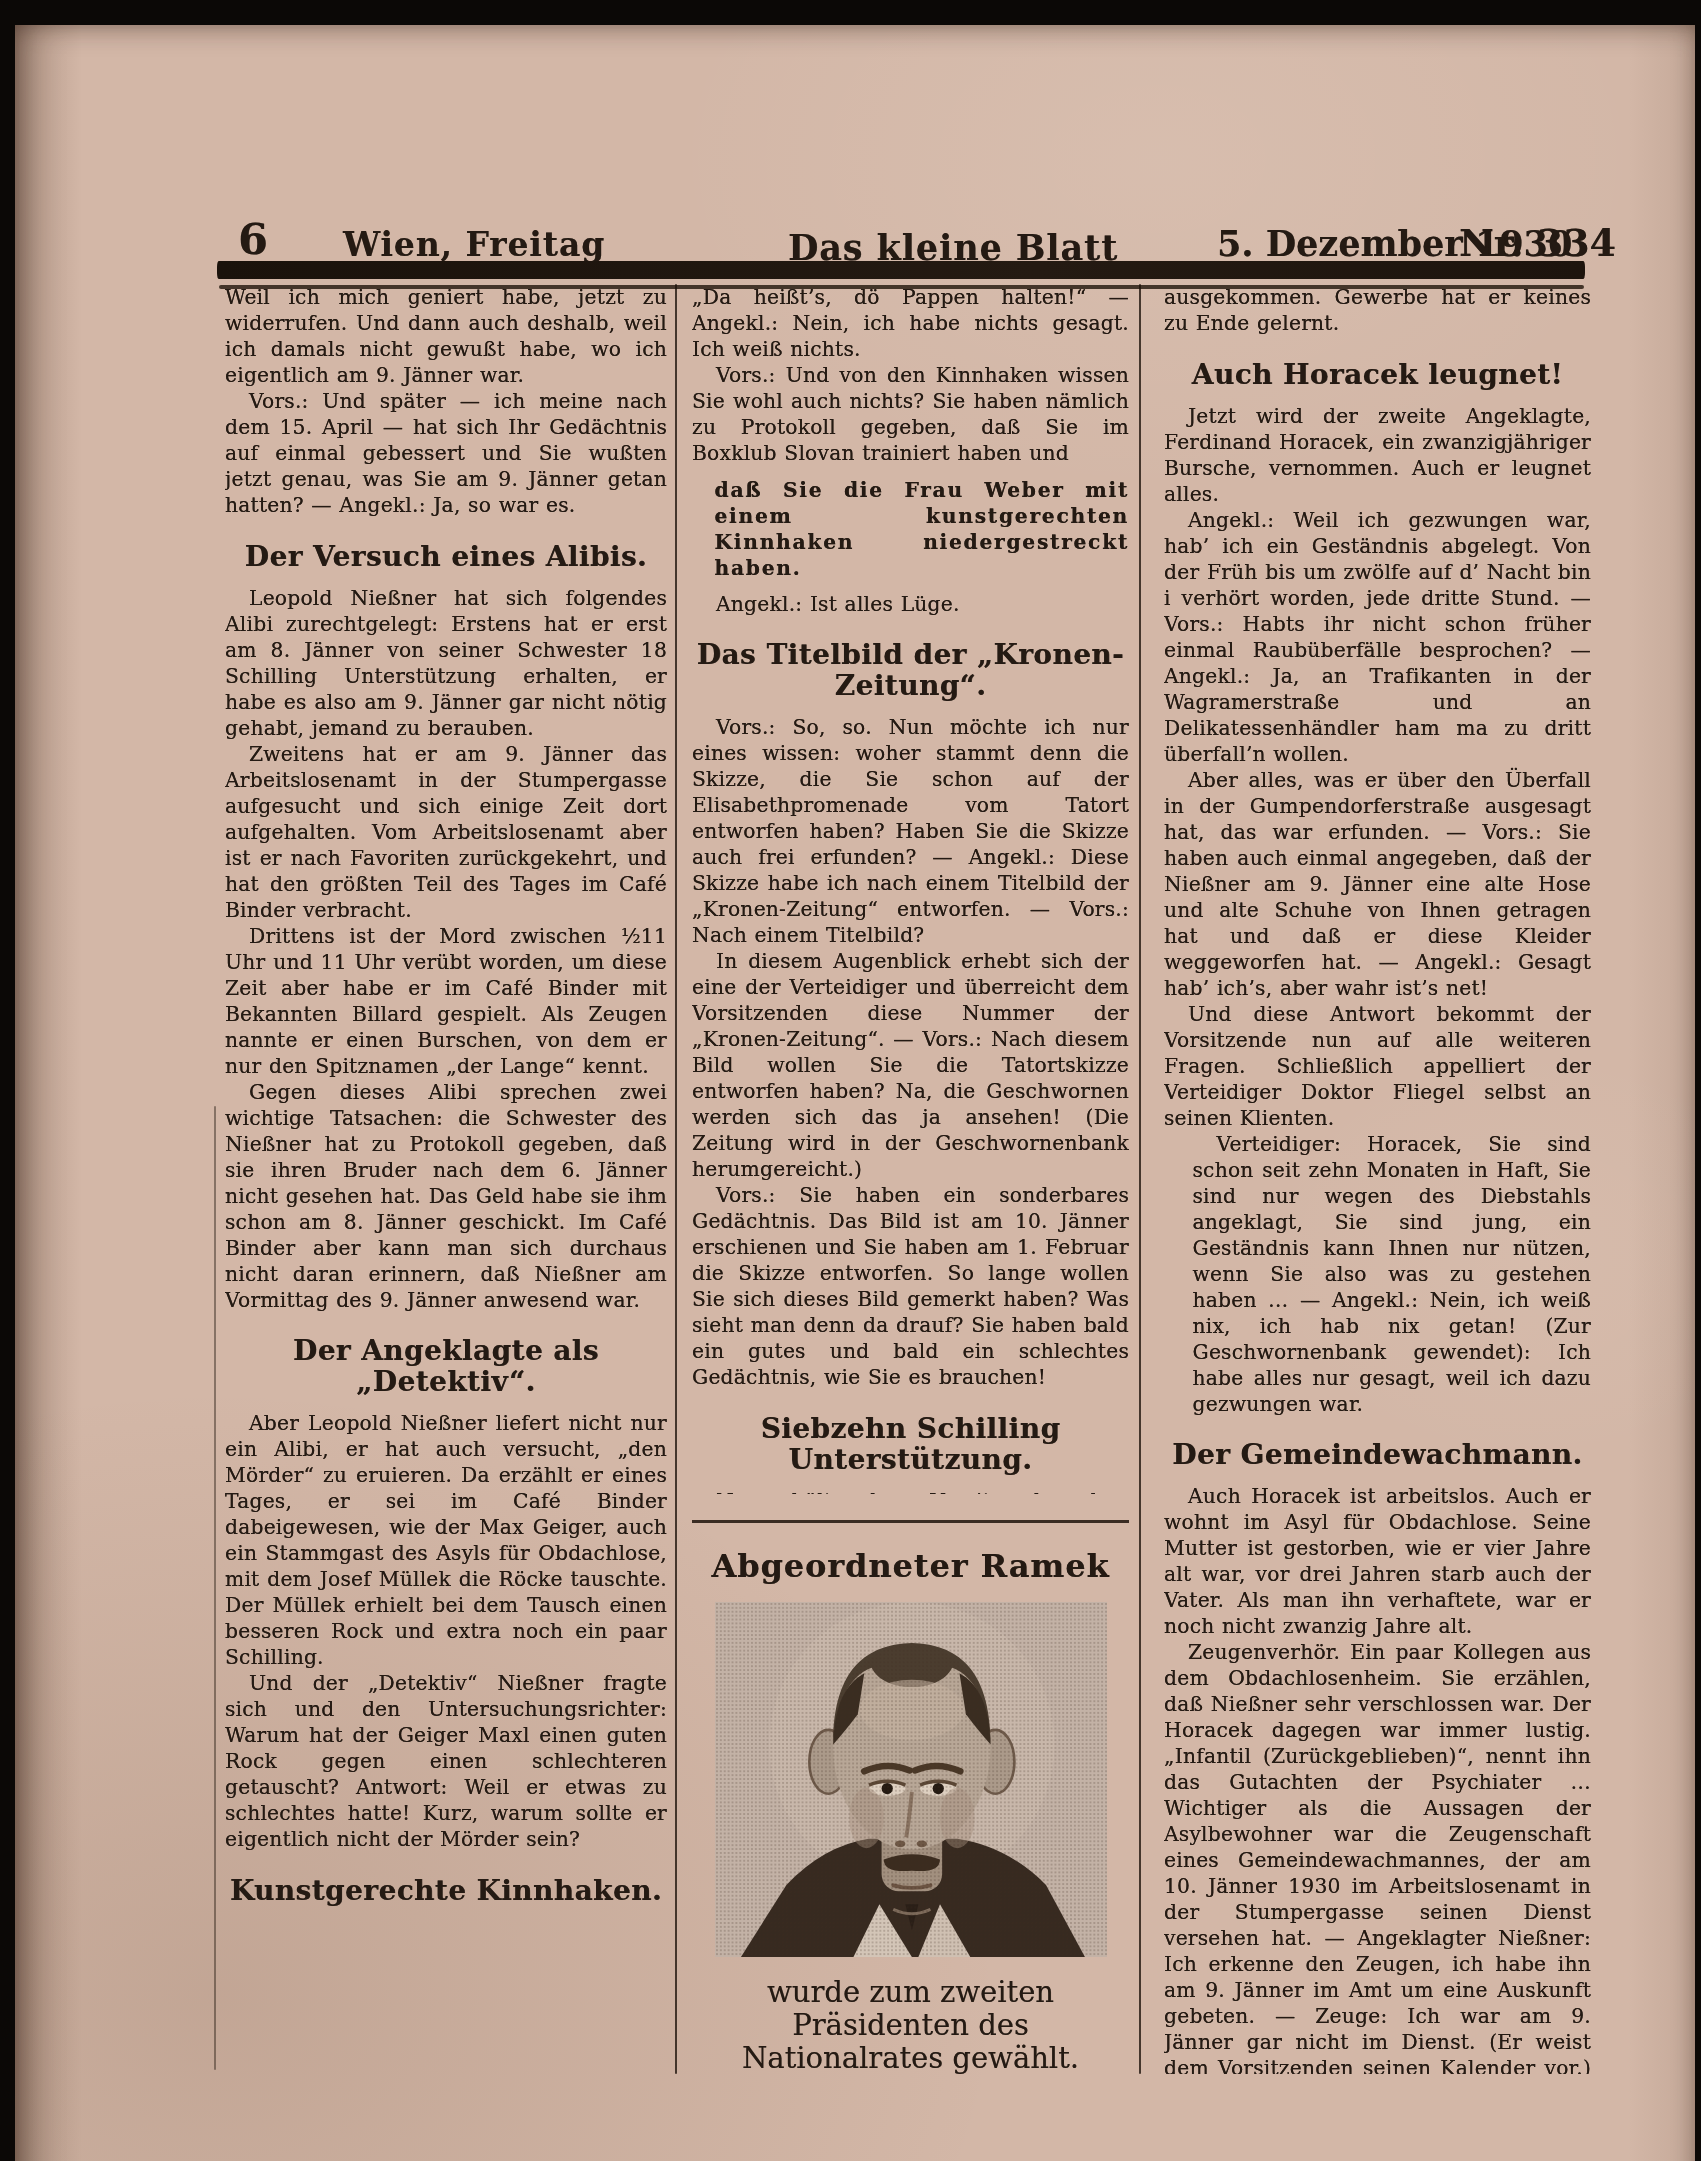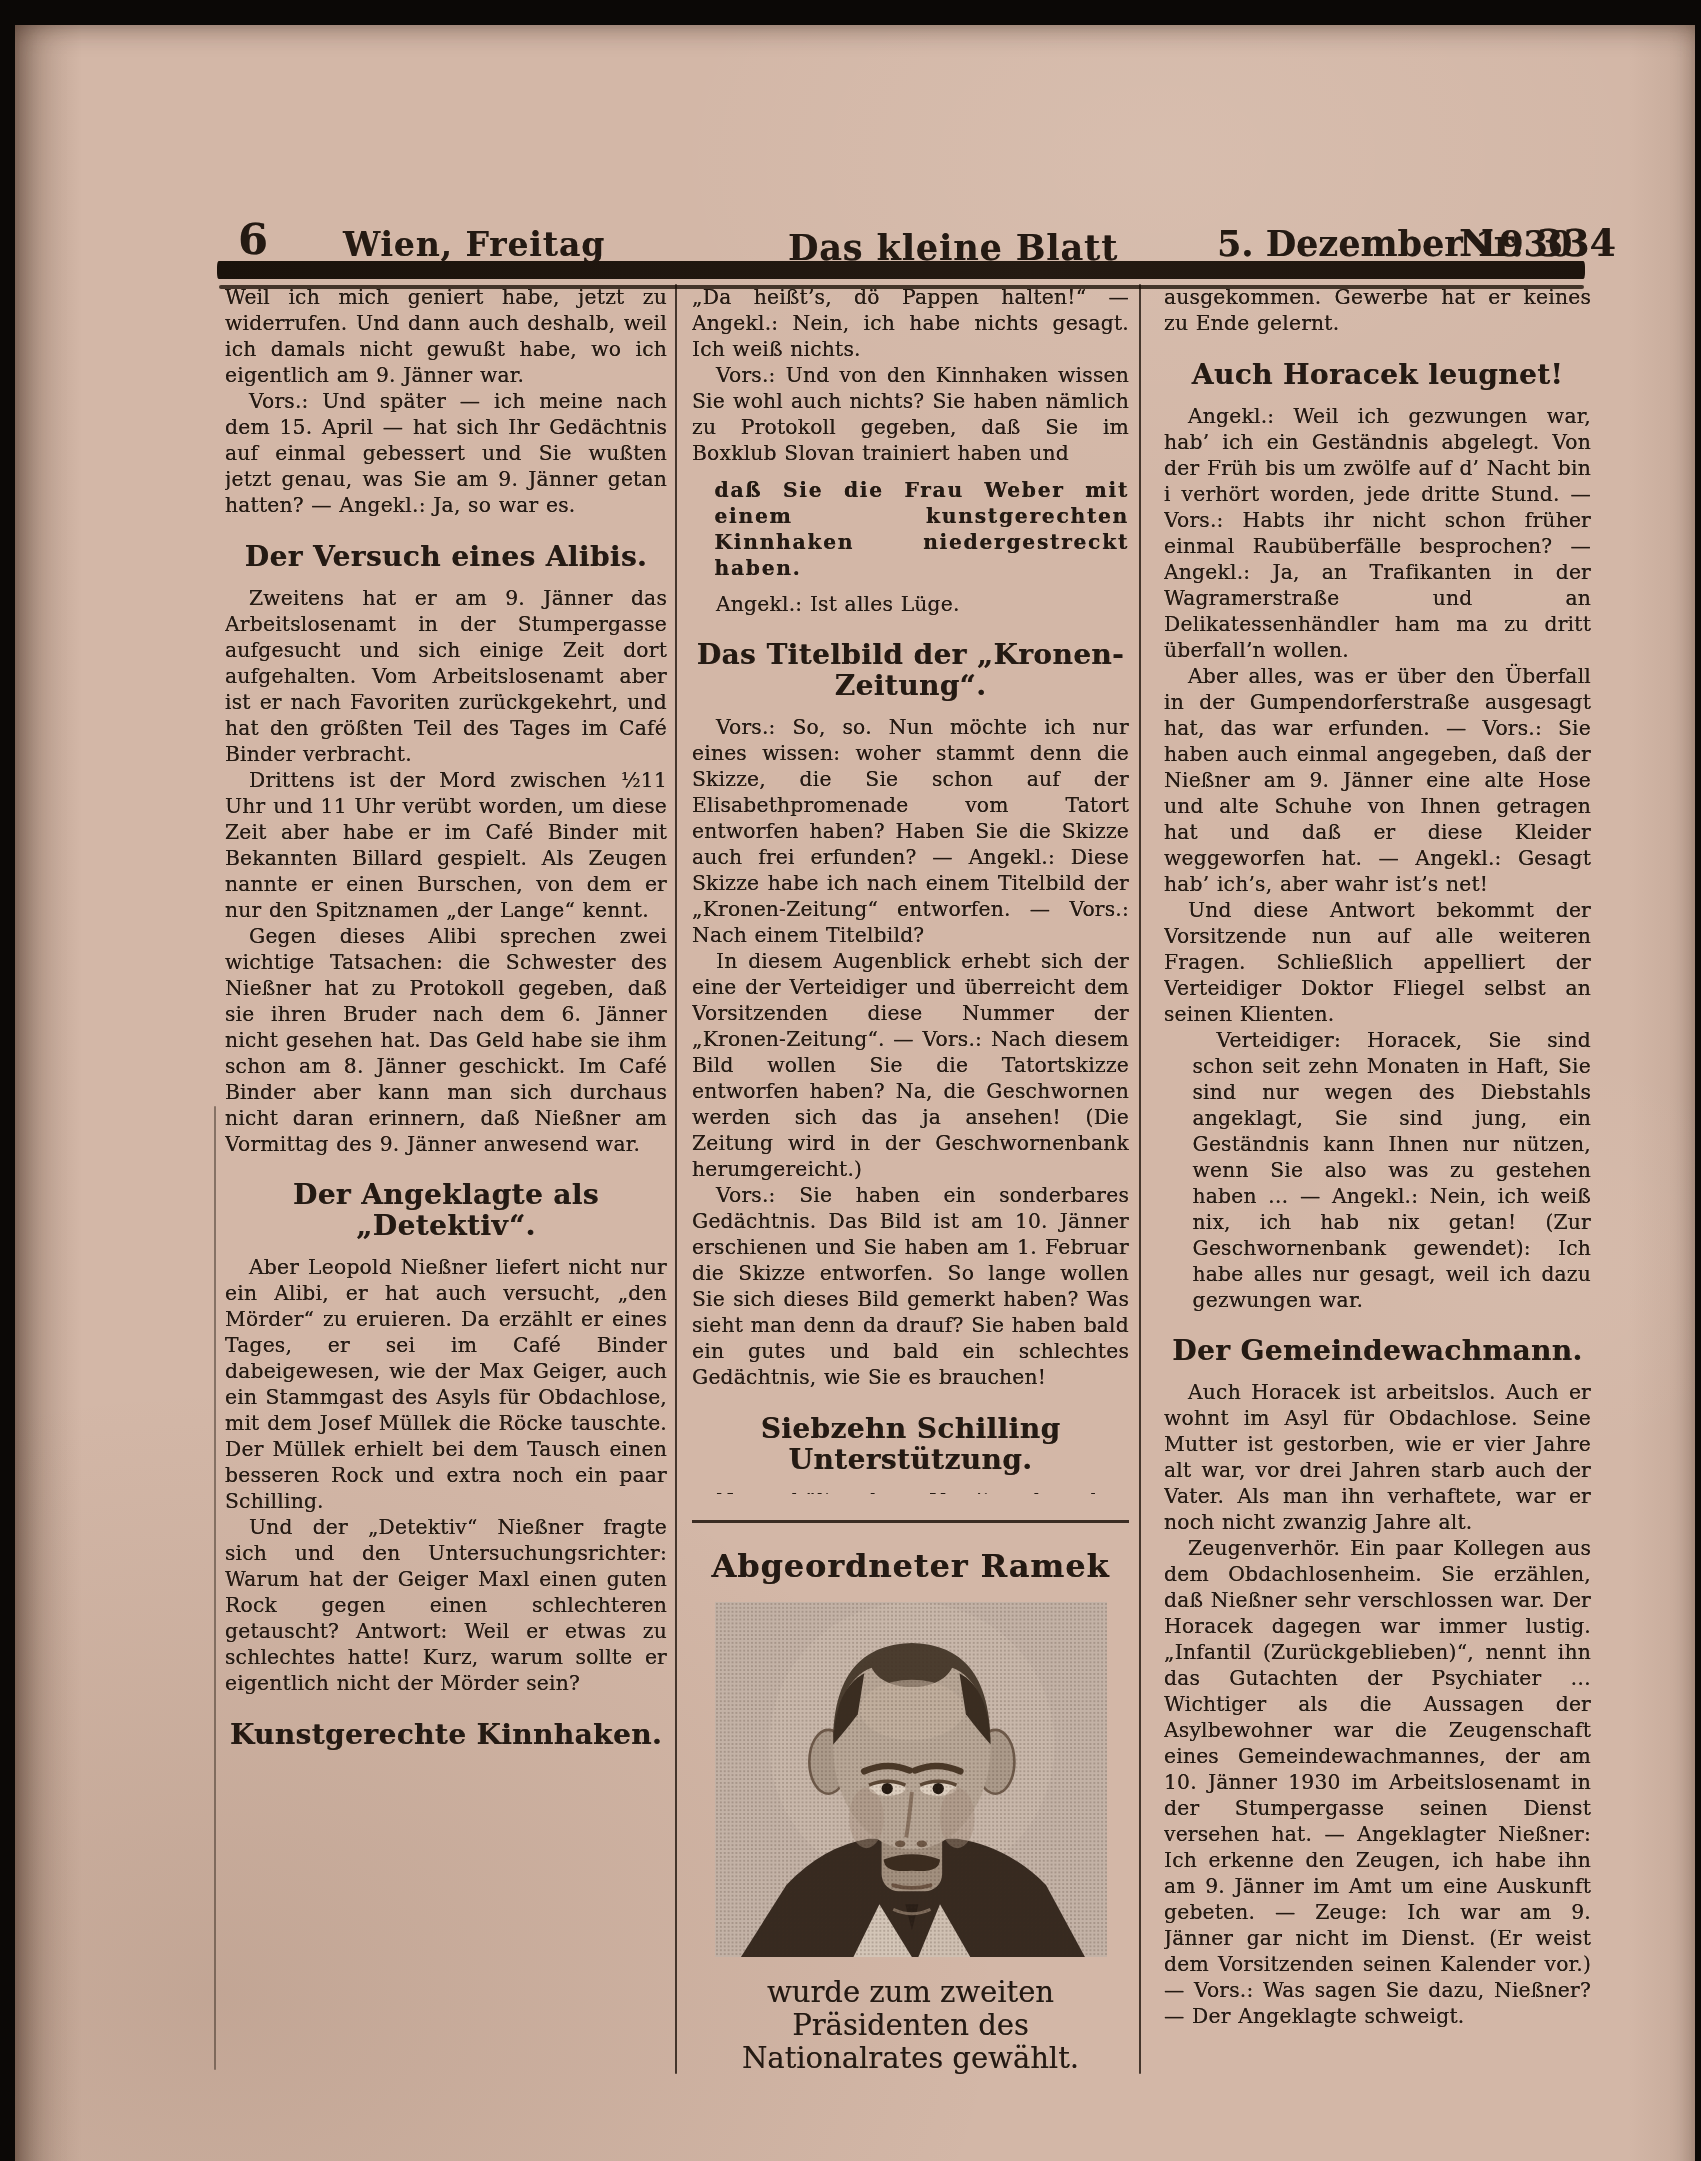--- a/index.html
+++ b/index.html
@@ -116,20 +116,21 @@
 
     <div class="col-rule col-rule-a"></div>
     <div class="col-rule col-rule-b"></div>
     <div class="col-rule-left"></div>
 
     <section class="col col-1">
       <div class="col-text">
           <p class="para no-indent">Weil ich mich geniert habe, jetzt zu widerrufen. Und dann auch deshalb, weil ich damals nicht gewußt habe, wo ich eigentlich am 9. Jänner war.</p>
           <p class="para">Vors.: Und später — ich meine nach dem 15. April — hat sich Ihr Gedächtnis auf einmal gebessert und Sie wußten jetzt genau, was Sie am 9. Jänner getan hatten? — Angekl.: Ja, so war es.</p>
           <h2 class="sect-heading">Der Versuch eines Alibis.</h2>
+          <p class="para">Leopold Nießner hat sich folgendes Alibi zurechtgelegt: Erstens hat er erst am 8. Jänner von seiner Schwester 18 Schilling Unterstützung erhalten, er habe es also am 9. Jänner gar nicht nötig gehabt, jemand zu berauben.</p>
           <p class="para">Zweitens hat er am 9. Jänner das Arbeitslosenamt in der Stumpergasse aufgesucht und sich einige Zeit dort aufgehalten. Vom Arbeitslosenamt aber ist er nach Favoriten zurückgekehrt, und hat den größten Teil des Tages im Café Binder verbracht.</p>
           <p class="para">Drittens ist der Mord zwischen ½11 Uhr und 11 Uhr verübt worden, um diese Zeit aber habe er im Café Binder mit Bekannten Billard gespielt. Als Zeugen nannte er einen Burschen, von dem er nur den Spitznamen „der Lange“ kennt.</p>
           <p class="para">Gegen dieses Alibi sprechen zwei wichtige Tatsachen: die Schwester des Nießner hat zu Protokoll gegeben, daß sie ihren Bruder nach dem 6. Jänner nicht gesehen hat. Das Geld habe sie ihm schon am 8. Jänner geschickt. Im Café Binder aber kann man sich durchaus nicht daran erinnern, daß Nießner am Vormittag des 9. Jänner anwesend war.</p>
           <h2 class="sect-heading">Der Angeklagte als „Detektiv“.</h2>
           <p class="para">Aber Leopold Nießner liefert nicht nur ein Alibi, er hat auch versucht, „den Mörder“ zu eruieren. Da erzählt er eines Tages, er sei im Café Binder dabeigewesen, wie der Max Geiger, auch ein Stammgast des Asyls für Obdachlose, mit dem Josef Müllek die Röcke tauschte. Der Müllek erhielt bei dem Tausch einen besseren Rock und extra noch ein paar Schilling.</p>
           <p class="para">Und der „Detektiv“ Nießner fragte sich und den Untersuchungsrichter: Warum hat der Geiger Maxl einen guten Rock gegen einen schlechteren getauscht? Antwort: Weil er etwas zu schlechtes hatte! Kurz, warum sollte er eigentlich nicht der Mörder sein?</p>
           <h2 class="sect-heading">Kunstgerechte Kinnhaken.</h2>
         </div>
     </section>
 
@@ -198,20 +199,21 @@
           </svg>
         </div>
         <figcaption class="photo-caption">wurde zum zweiten Präsidenten des Nationalrates gewählt.</figcaption>
       </figure>
     </section>
 
     <section class="col col-3">
       <div class="col-text">
           <p class="para no-indent">ausgekommen. Gewerbe hat er keines zu Ende gelernt.</p>
           <h2 class="sect-heading">Auch Horacek leugnet!</h2>
+          <p class="para">Jetzt wird der zweite Angeklagte, Ferdinand Horacek, ein zwanzigjähriger Bursche, vernommen. Auch er leugnet alles.</p>
           <p class="para">Angekl.: Weil ich gezwungen war, hab’ ich ein Geständnis abgelegt. Von der Früh bis um zwölfe auf d’ Nacht bin i verhört worden, jede dritte Stund. — Vors.: Habts ihr nicht schon früher einmal Raubüberfälle besprochen? — Angekl.: Ja, an Trafikanten in der Wagramerstraße und an Delikatessenhändler ham ma zu dritt überfall’n wollen.</p>
           <p class="para">Aber alles, was er über den Überfall in der Gumpendorferstraße ausgesagt hat, das war erfunden. — Vors.: Sie haben auch einmal angegeben, daß der Nießner am 9. Jänner eine alte Hose und alte Schuhe von Ihnen getragen hat und daß er diese Kleider weggeworfen hat. — Angekl.: Gesagt hab’ ich’s, aber wahr ist’s net!</p>
           <p class="para">Und diese Antwort bekommt der Vorsitzende nun auf alle weiteren Fragen. Schließlich appelliert der Verteidiger Doktor Fliegel selbst an seinen Klienten.</p>
           <p class="para quote-block">Verteidiger: Horacek, Sie sind schon seit zehn Monaten in Haft, Sie sind nur wegen des Diebstahls angeklagt, Sie sind jung, ein Geständnis kann Ihnen nur nützen, wenn Sie also was zu gestehen haben … — Angekl.: Nein, ich weiß nix, ich hab nix getan! (Zur Geschwornenbank gewendet): Ich habe alles nur gesagt, weil ich dazu gezwungen war.</p>
           <h2 class="sect-heading">Der Gemeindewachmann.</h2>
           <p class="para">Auch Horacek ist arbeitslos. Auch er wohnt im Asyl für Obdachlose. Seine Mutter ist gestorben, wie er vier Jahre alt war, vor drei Jahren starb auch der Vater. Als man ihn verhaftete, war er noch nicht zwanzig Jahre alt.</p>
           <p class="para">Zeugenverhör. Ein paar Kollegen aus dem Obdachlosenheim. Sie erzählen, daß Nießner sehr verschlossen war. Der Horacek dagegen war immer lustig. „Infantil (Zurückgeblieben)“, nennt ihn das Gutachten der Psychiater … Wichtiger als die Aussagen der Asylbewohner war die Zeugenschaft eines Gemeindewachmannes, der am 10. Jänner 1930 im Arbeitslosenamt in der Stumpergasse seinen Dienst versehen hat. — Angeklagter Nießner: Ich erkenne den Zeugen, ich habe ihn am 9. Jänner im Amt um eine Auskunft gebeten. — Zeuge: Ich war am 9. Jänner gar nicht im Dienst. (Er weist dem Vorsitzenden seinen Kalender vor.) — Vors.: Was sagen Sie dazu, Nießner? — Der Angeklagte schweigt.</p>
         </div>
     </section>
 

